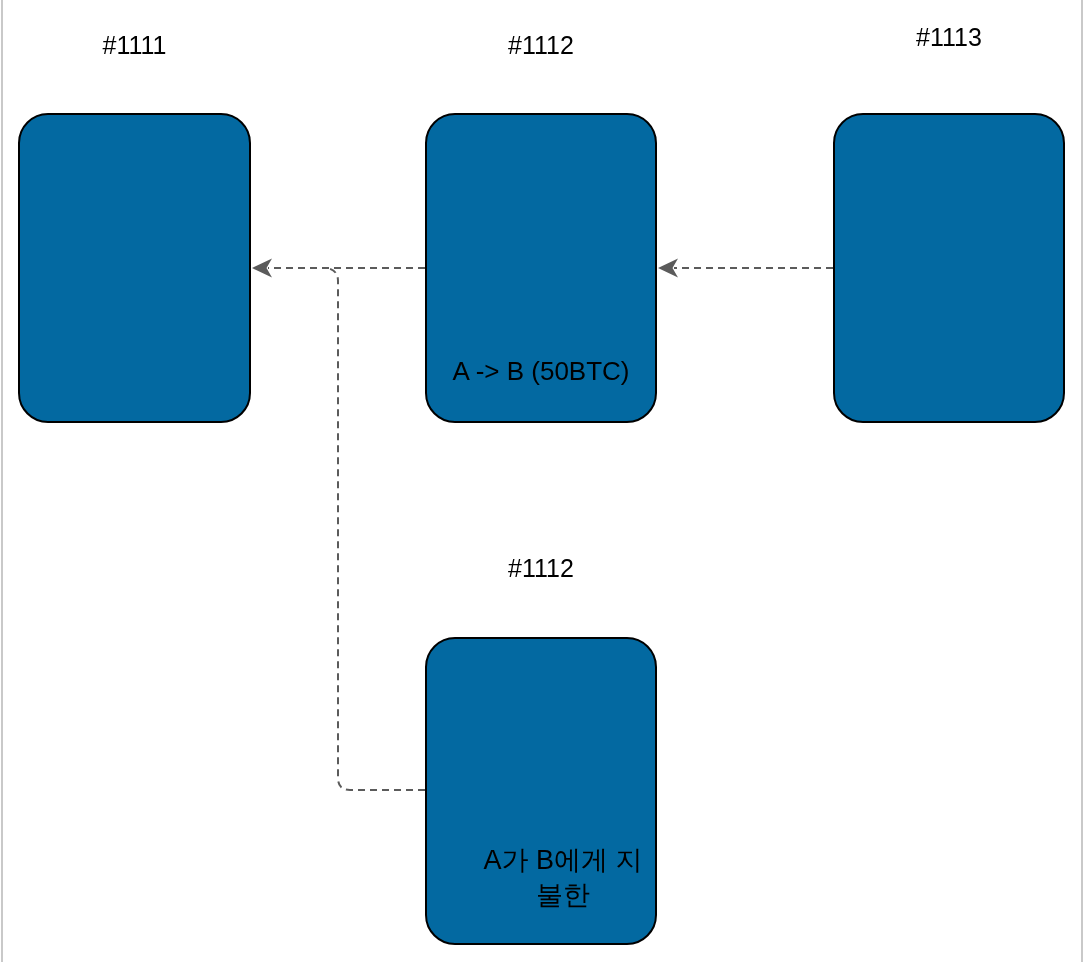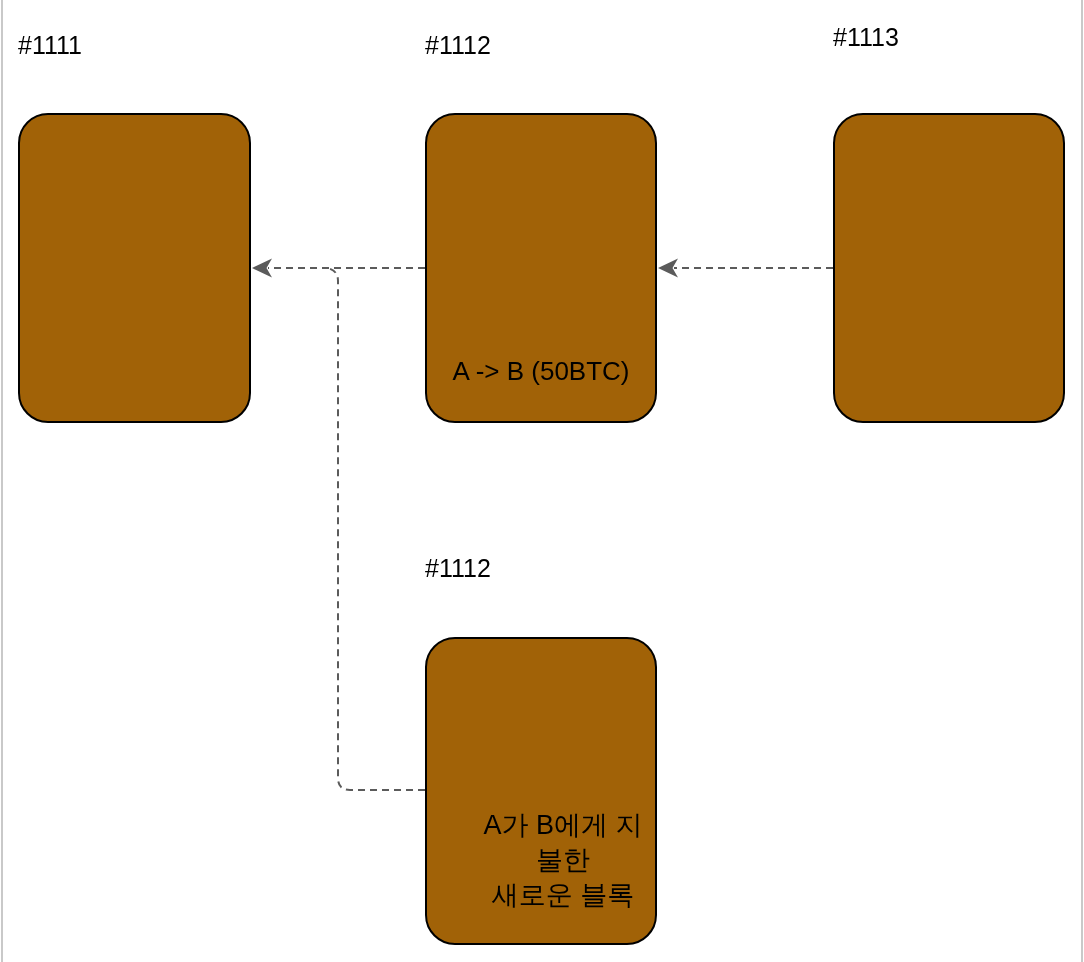--- a/index.html
+++ b/index.html
@@ -12,36 +12,37 @@
   }
   .page-edge{
     position:absolute;top:0;bottom:0;width:2px;
     background:#c9c9c9;
   }
   .page-edge.left{left:1px;}
   .page-edge.right{right:1px;}
   .block{
     position:absolute;
     box-sizing:border-box;
-    background:#a16207;
+    background:#0369a1;
     border:2px solid #000000;
     border-radius:30px;
     display:flex;
     flex-direction:column;
     justify-content:flex-end;
     align-items:center;
   }
   .block-1111{left:18px;top:113px;width:233px;height:310px;}
   .block-1112-top{left:425px;top:113px;width:232px;height:310px;}
   .block-1113{left:833px;top:113px;width:232px;height:310px;}
   .block-1112-new{left:425px;top:637px;width:232px;height:308px;}
   .block-label{
     position:absolute;
     height:30px;
     line-height:30px;
+    text-align:center;
     font-size:25px;
     color:#000000;
     white-space:nowrap;
   }
   .label-1111{left:18px;top:30px;width:233px;}
   .label-1112-top{left:425px;top:30px;width:232px;}
   .label-1113{left:833px;top:22px;width:232px;}
   .label-1112-new{left:425px;top:553px;width:232px;}
   .block-content{
     font-size:26px;
@@ -91,17 +92,16 @@
 
   <div class="block block-1112-top">
     <div class="block-content">A -&gt; B (50BTC)</div>
   </div>
 
   <div class="block block-1113"></div>
 
   <div class="block block-1112-new">
     <div class="block-content-multiline">
       <div>A가 B에게 지불한</div>
-      <div>새로운 블록</div>
     </div>
   </div>
 
 </div>
 
 </body></html>

